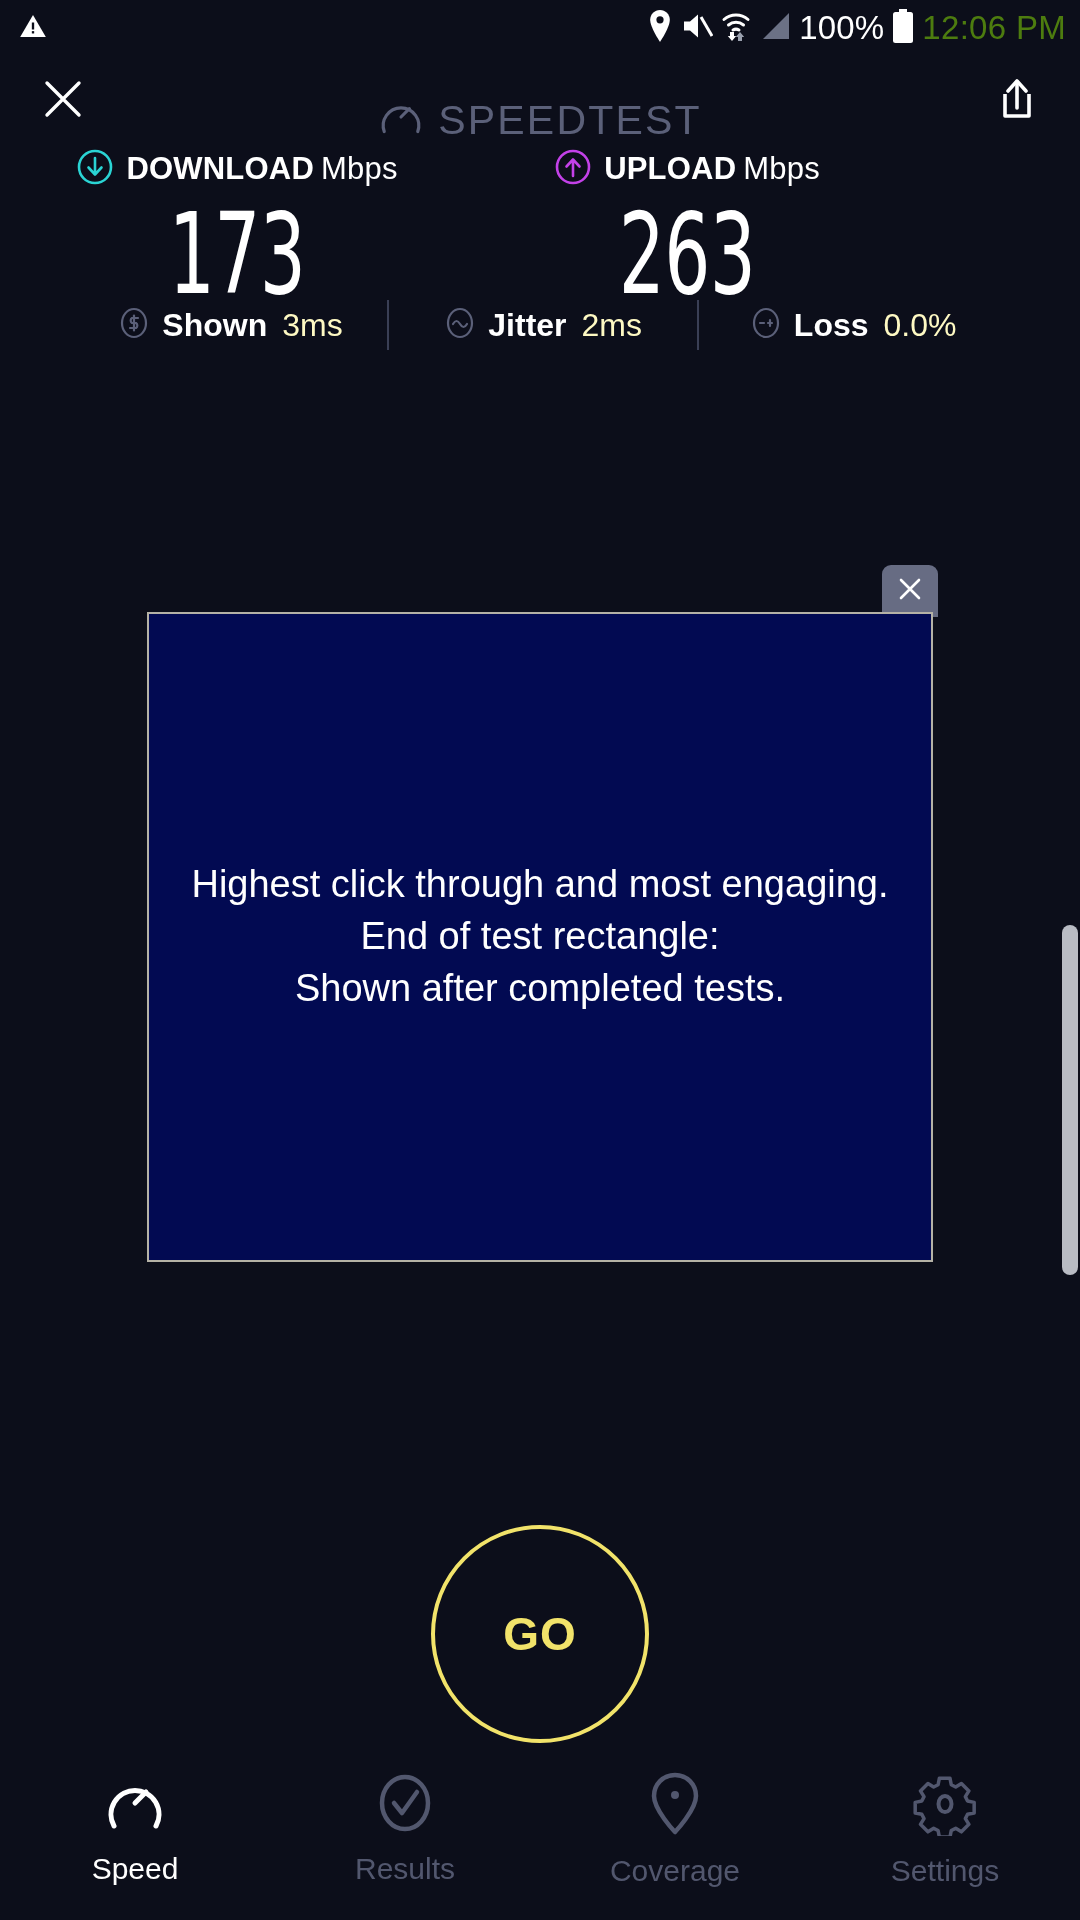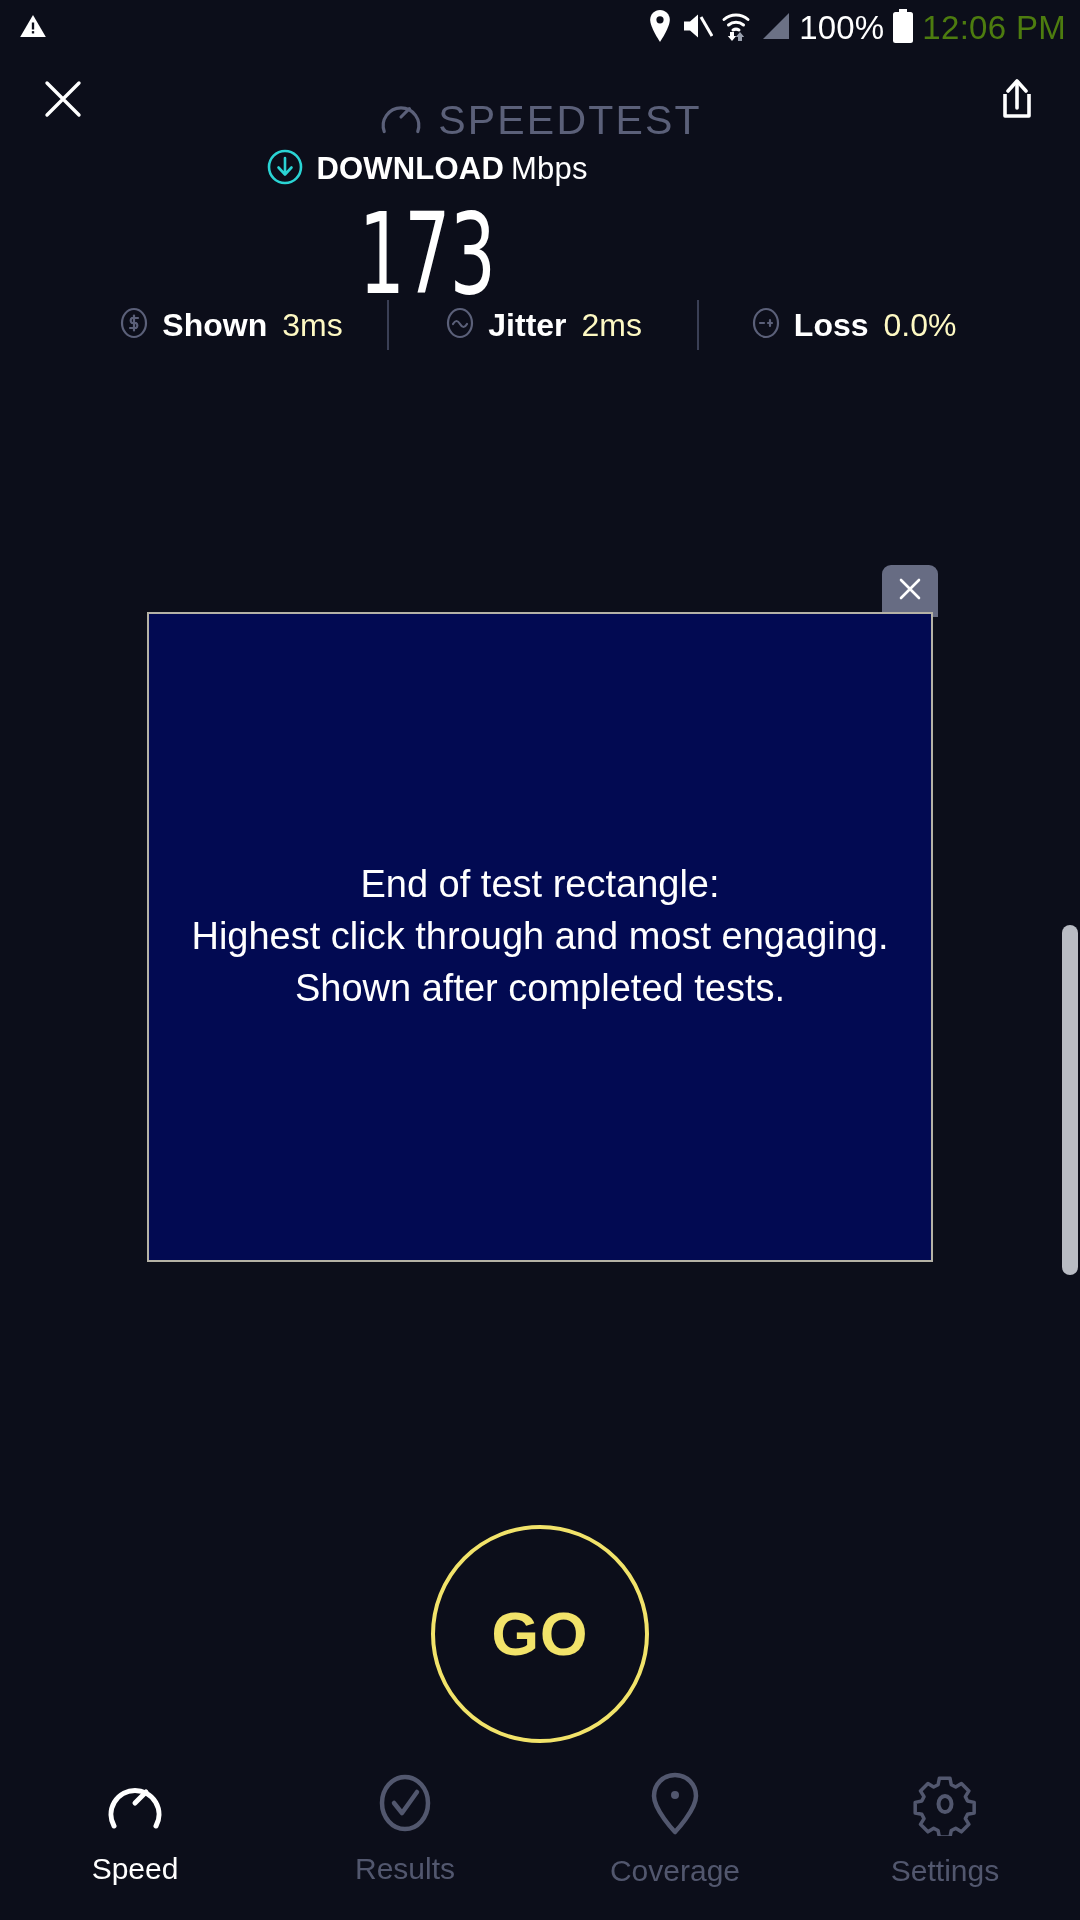--- a/index.html
+++ b/index.html
@@ -122,21 +122,21 @@
   }
 
   
   .go{
     position:absolute; left:50%; top:1525px; transform:translateX(-50%);
     width:218px; height:218px; border-radius:50%;
     border:4px solid #f2e36a;
     display:flex; align-items:center; justify-content:center;
   }
   .go-label{
-    color:#f2e36a; font-size:61px; font-weight:700; letter-spacing:1px;
+    color:#f2e36a; font-size:46px; font-weight:700; letter-spacing:1px;
   }
 
   
   .bottomnav{
     position:absolute; left:0; bottom:0; width:1080px; height:160px;
     display:flex; align-items:flex-start; justify-content:space-around;
     padding-top:12px;
     text-align:right;
   }
   .nav-item{
@@ -236,20 +236,32 @@
             <svg width="38" height="38" viewBox="0 0 38 38">
               <circle cx="19" cy="19" r="16" stroke="#2ad4d4" stroke-width="2.6" fill="none"></circle>
               <path d="M19 10 V26 M12.5 19.5 L19 26.5 L25.5 19.5" stroke="#2ad4d4" stroke-width="2.6" fill="none" stroke-linecap="round" stroke-linejoin="round"></path>
             </svg>
           </span>
           <span class="metric-label"><span>DOWNLOAD</span><span class="unit">Mbps</span></span>
         </div>
         <div class="metric-value">173</div>
       </div>
 
+      <div class="metric ul">
+        <div class="metric-head">
+          <span class="ico">
+            <svg width="38" height="38" viewBox="0 0 38 38">
+              <circle cx="19" cy="19" r="16" stroke="#c341e8" stroke-width="2.6" fill="none"></circle>
+              <path d="M19 28 V12 M12.5 18.5 L19 11.5 L25.5 18.5" stroke="#c341e8" stroke-width="2.6" fill="none" stroke-linecap="round" stroke-linejoin="round"></path>
+            </svg>
+          </span>
+          <span class="metric-label"><span>UPLOAD</span><span class="unit">Mbps</span></span>
+        </div>
+        <div class="metric-value">263</div>
+      </div>
 
     </div>
   </div>
 
   <div class="pjl">
 
     <div class="pjl-cell">
       <span class="ico">
         <svg width="34" height="34" viewBox="0 0 34 34">
           <ellipse cx="17" cy="17" rx="12" ry="14" stroke="#5b6079" stroke-width="2.2" fill="none"></ellipse>
@@ -292,22 +304,22 @@
   <div class="ad-close">
     <span class="ico">
       <svg width="30" height="30" viewBox="0 0 30 30">
           <path d="M6 6 L24 24 M24 6 L6 24" stroke="#ffffff" stroke-width="2.6" stroke-linecap="round"></path>
         </svg>
     </span>
   </div>
 
   <div class="ad-rect">
     <div class="ad-text">
+      <div>Highest click through and most engaging.</div>
       <div>End of test rectangle:</div>
-      <div>Highest click through and most engaging.</div>
       <div>Shown after completed tests.</div>
     </div>
   </div>
 
   <div class="scrollbar"></div>
 
   <div class="go">
     <span class="go-label">GO</span>
   </div>
 

